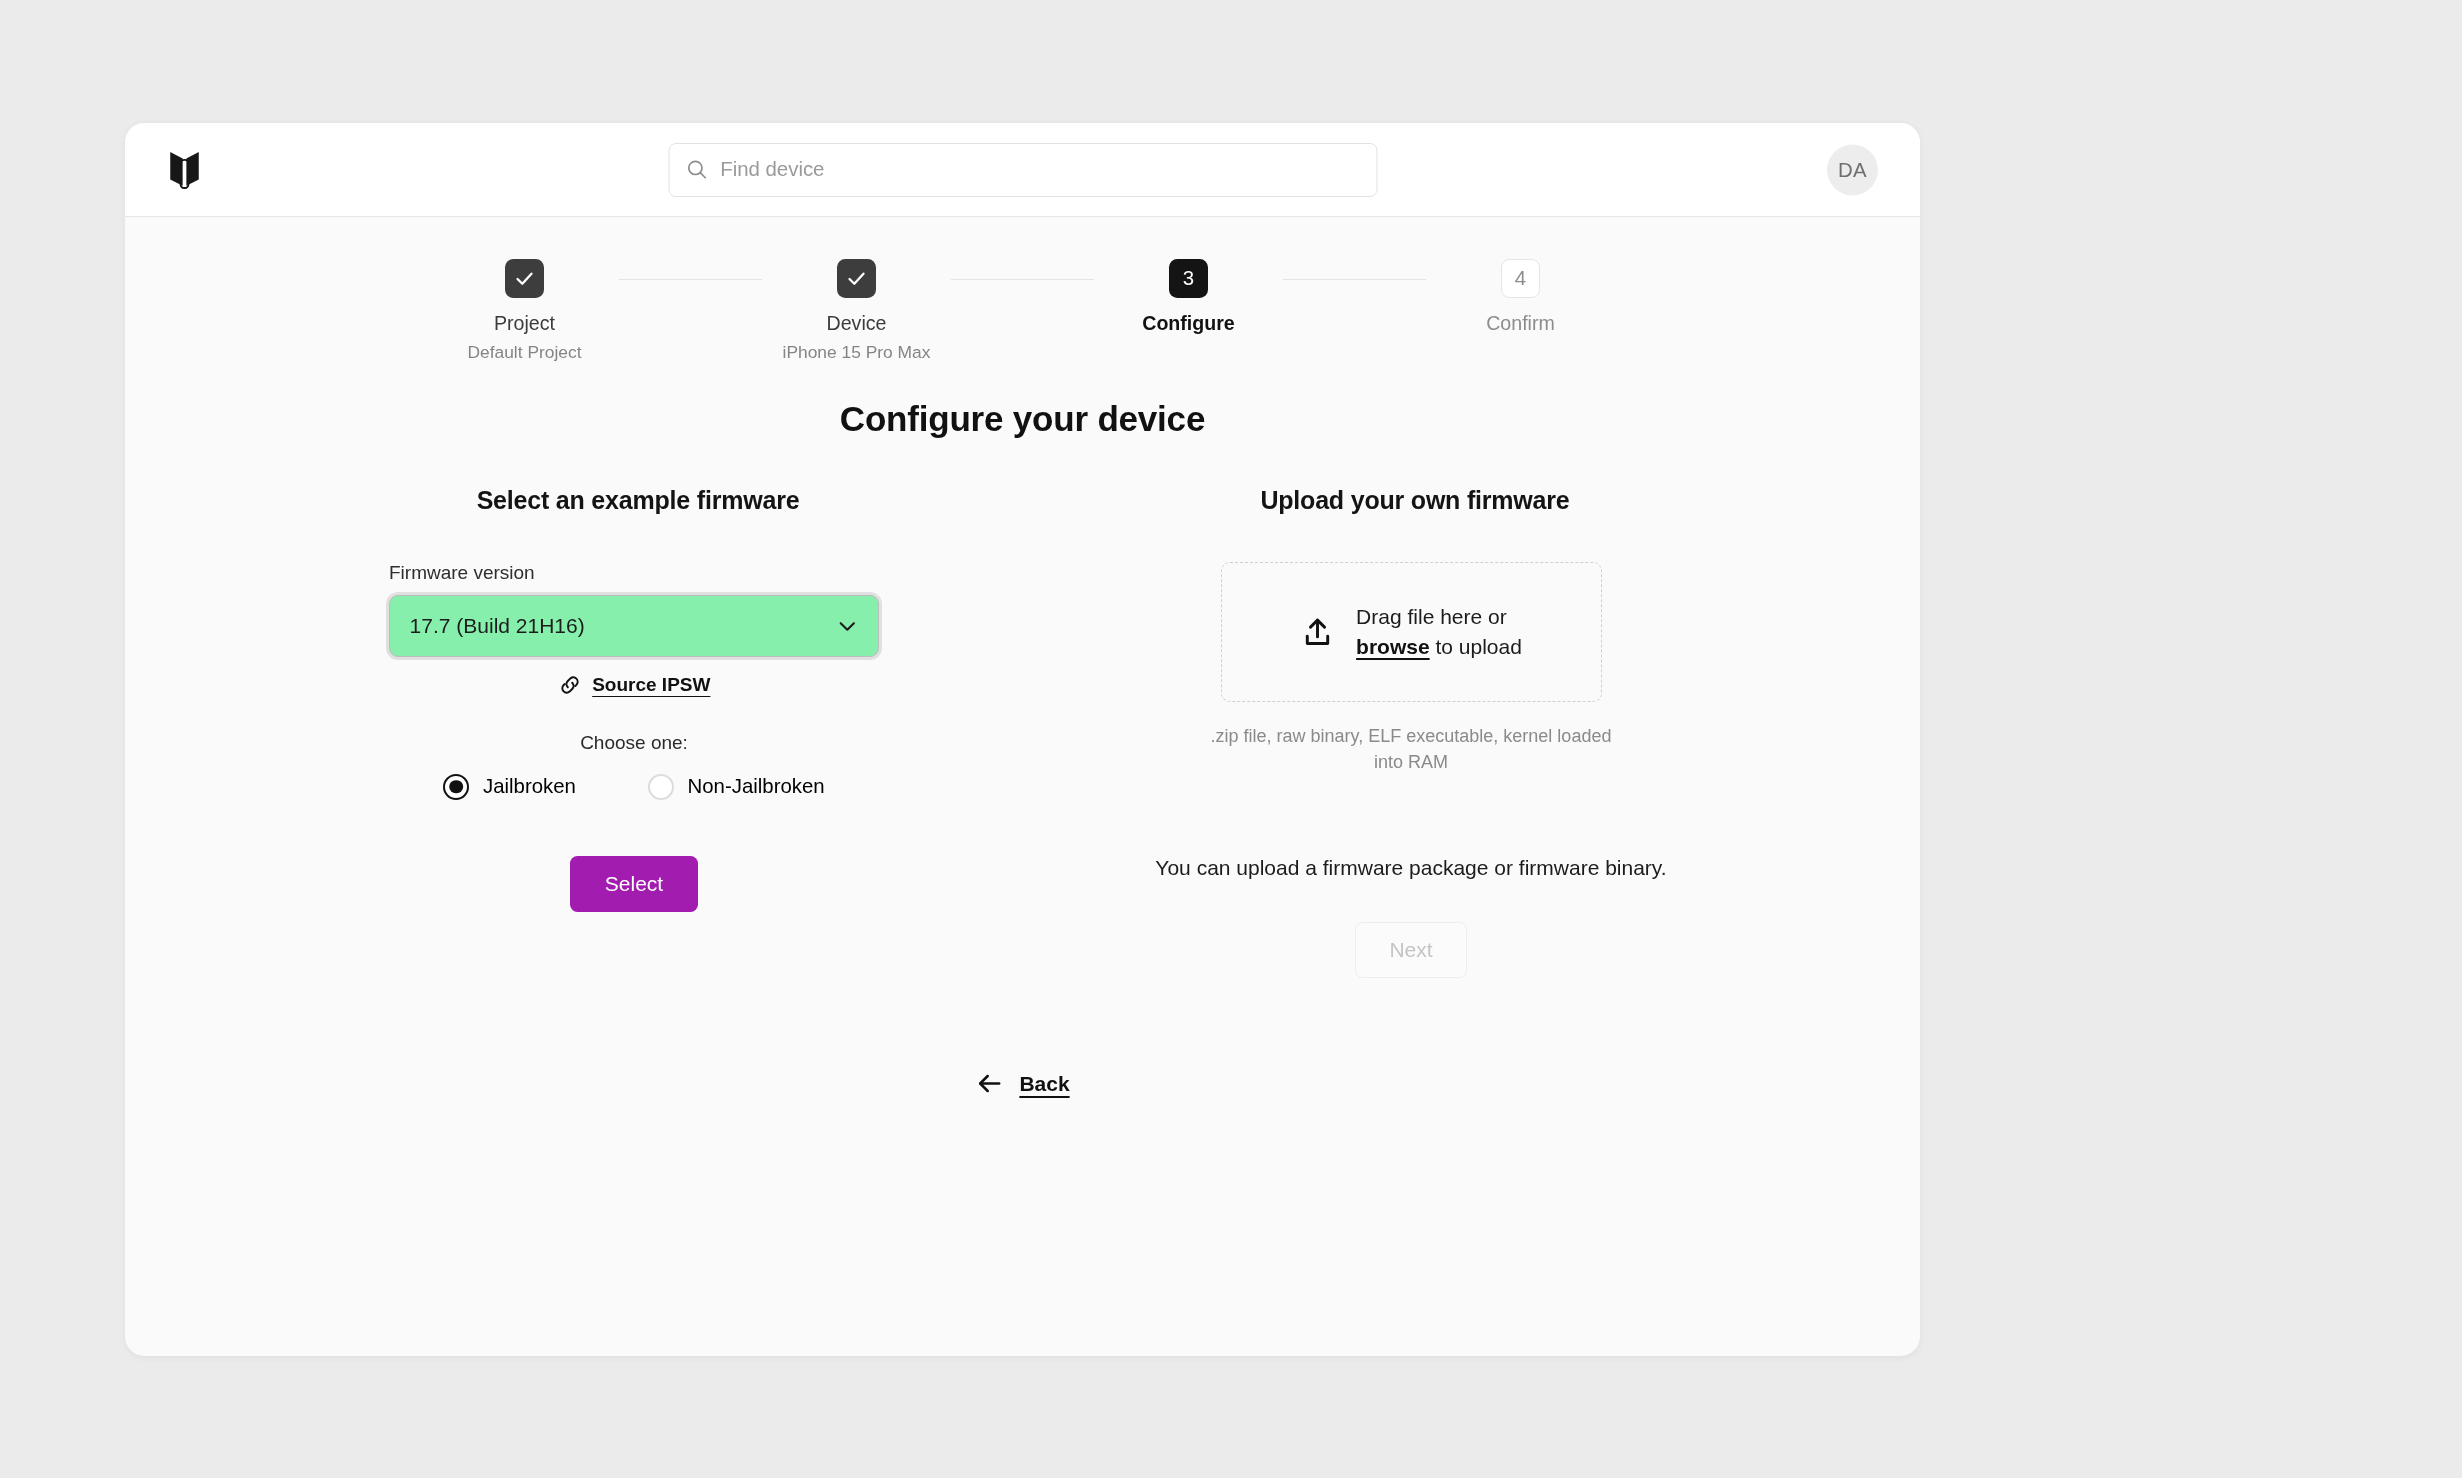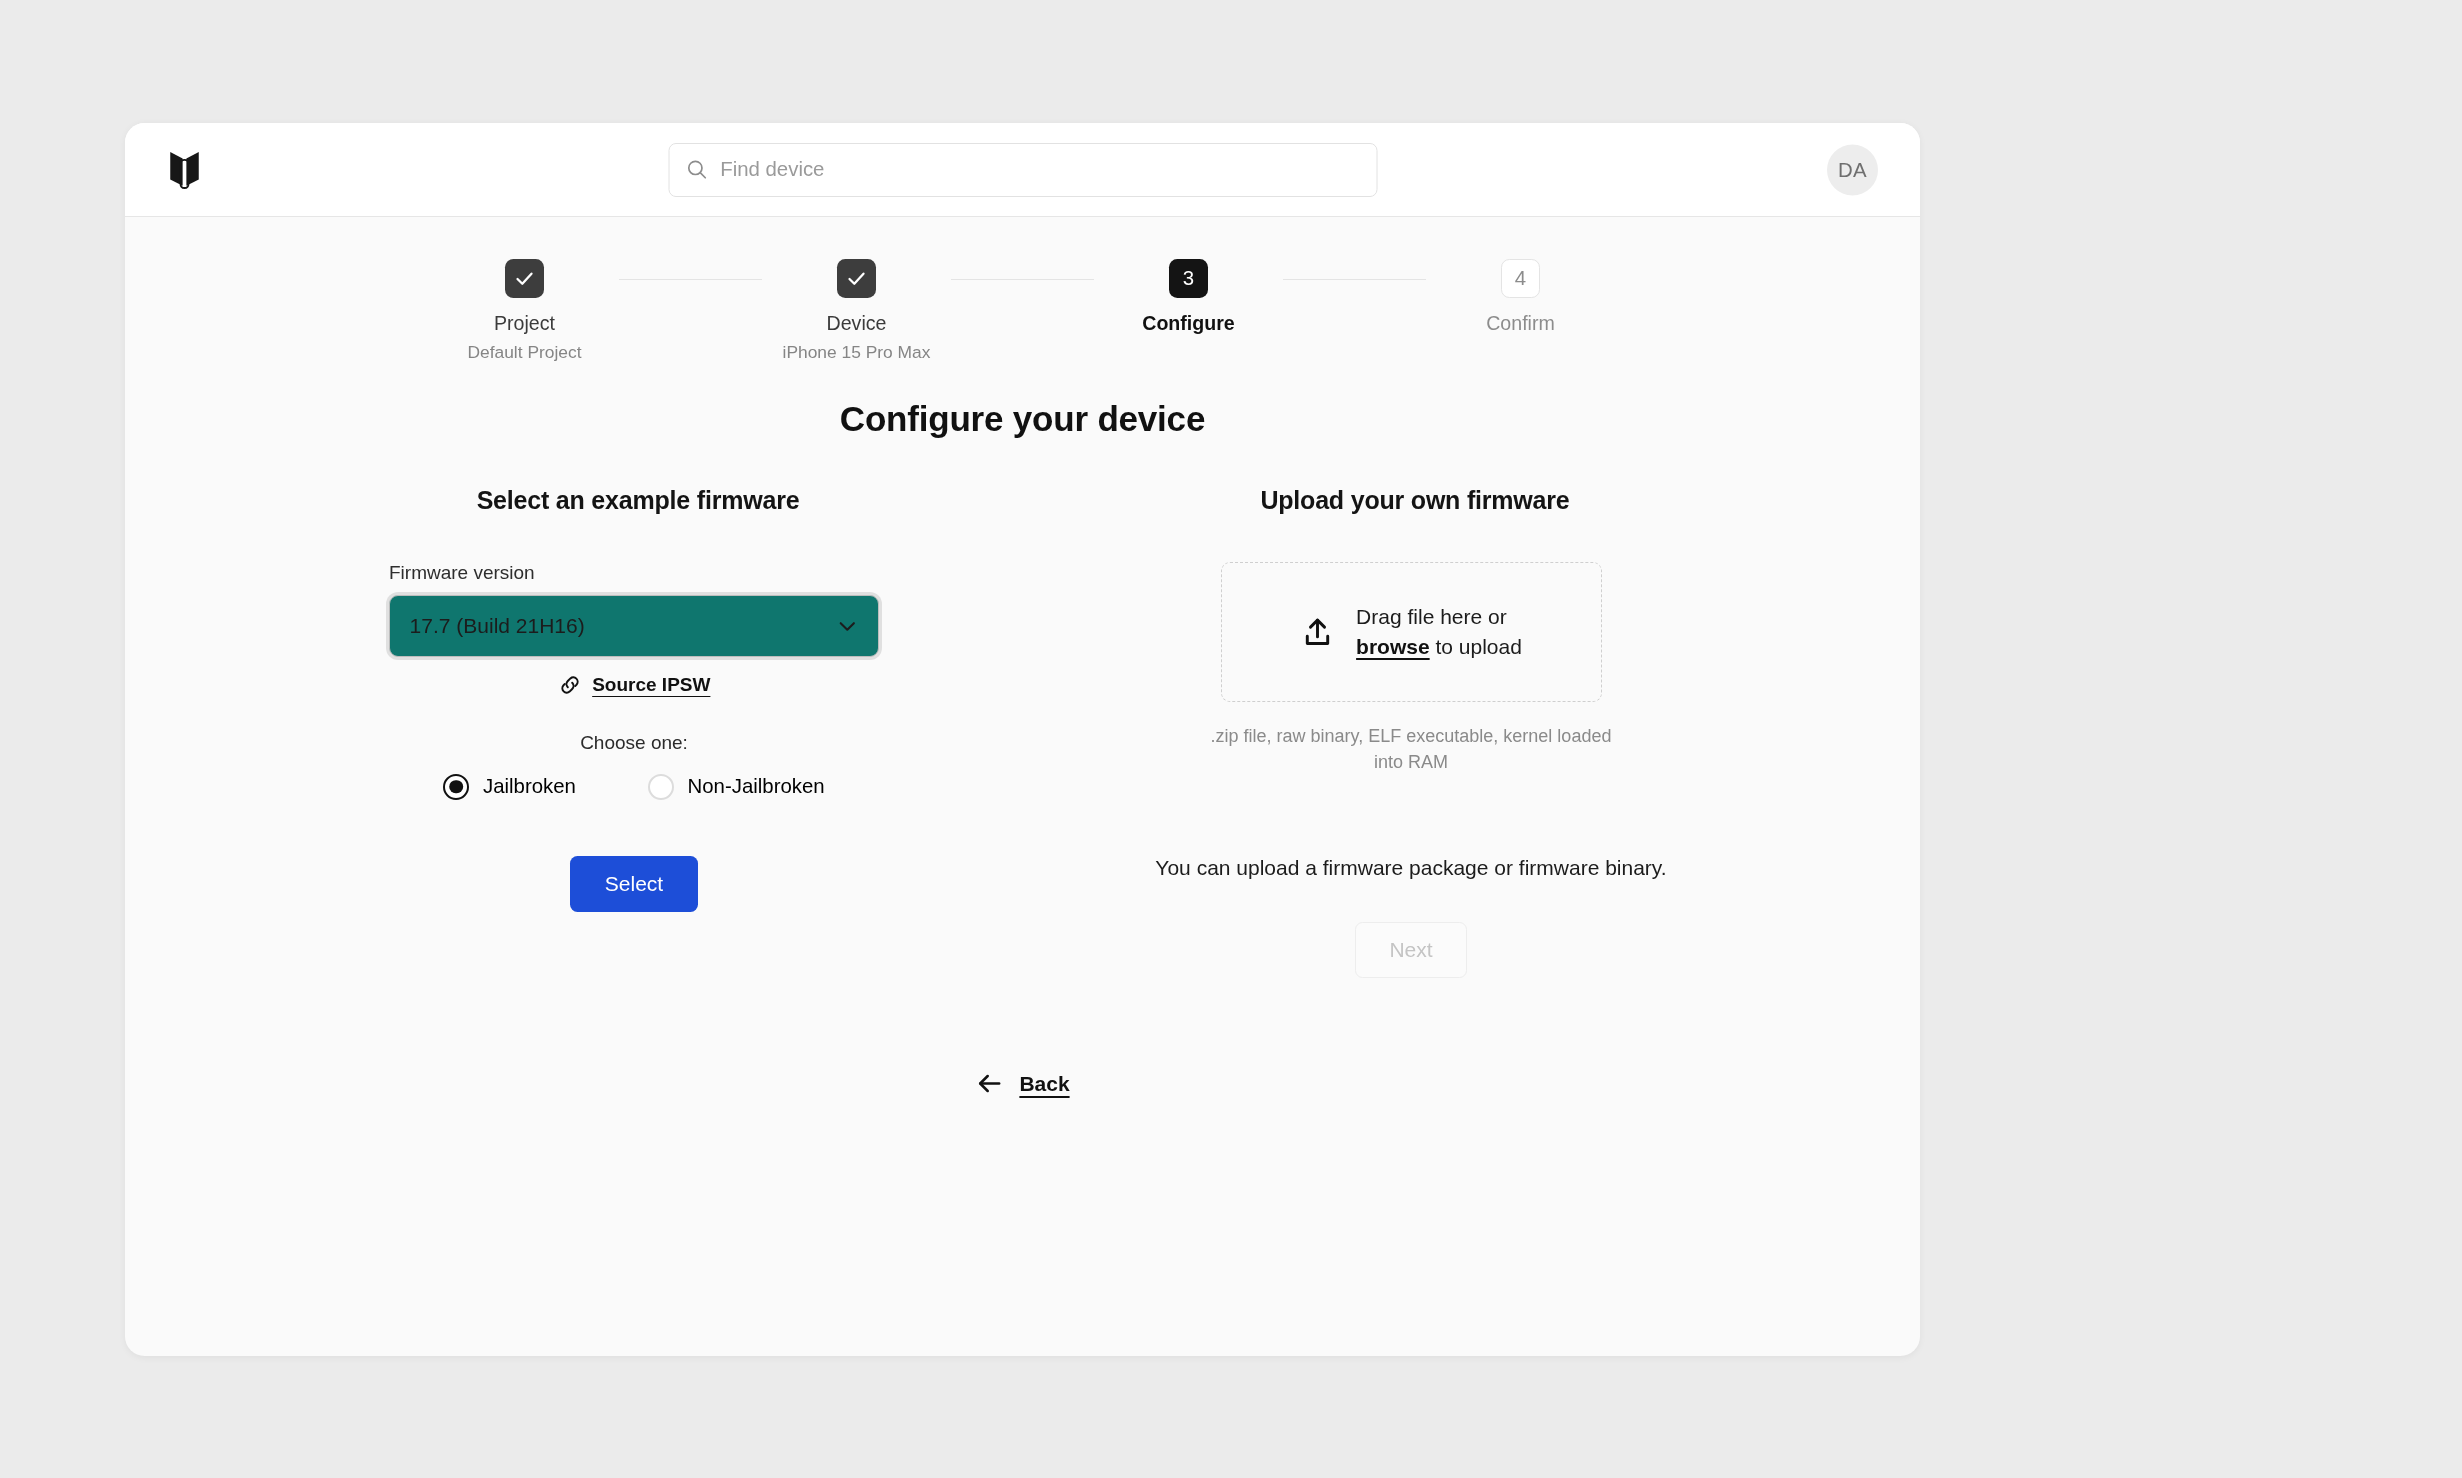--- a/index.html
+++ b/index.html
@@ -175,21 +175,21 @@
   
   .field-block { width: 490px; margin-top: 47px; }
   .field-label {
     font-size: 19px;
     color: #2e2e2e;
     margin-bottom: 10.6px;
   }
   .select-wrap {
     position: relative;
     height: 62px;
-    background: #0f766e;
+    background: #86efac;
     border: 0.8px solid #bdbdbd;
     border-radius: 9px;
     display: flex;
     align-items: center;
     padding: 0 19.6px;
     box-shadow: 0 0 0 3px rgba(0,0,0,0.10);
   }
   .select-value { font-size: 21px; color: #1c1c1c; }
   .chevron-down {
     position: absolute;
@@ -245,21 +245,21 @@
     left: 50%; top: 50%;
     transform: translate(-50%, -50%);
     width: 13.6px; height: 13.6px;
     border-radius: 50%;
     background: #111;
   }
   .radio-text { font-size: 20.4px; color: #000000; }
 
   .btn-primary {
     margin-top: 56px;
-    background: #1d4ed8;
+    background: #a21caf;
     color: #ffffff;
     border: 0;
     border-radius: 7.5px;
     font-family: "Liberation Sans", sans-serif;
     font-size: 21px;
     font-weight: 500;
     padding: 16px 35px;
     cursor: pointer;
   }
 

